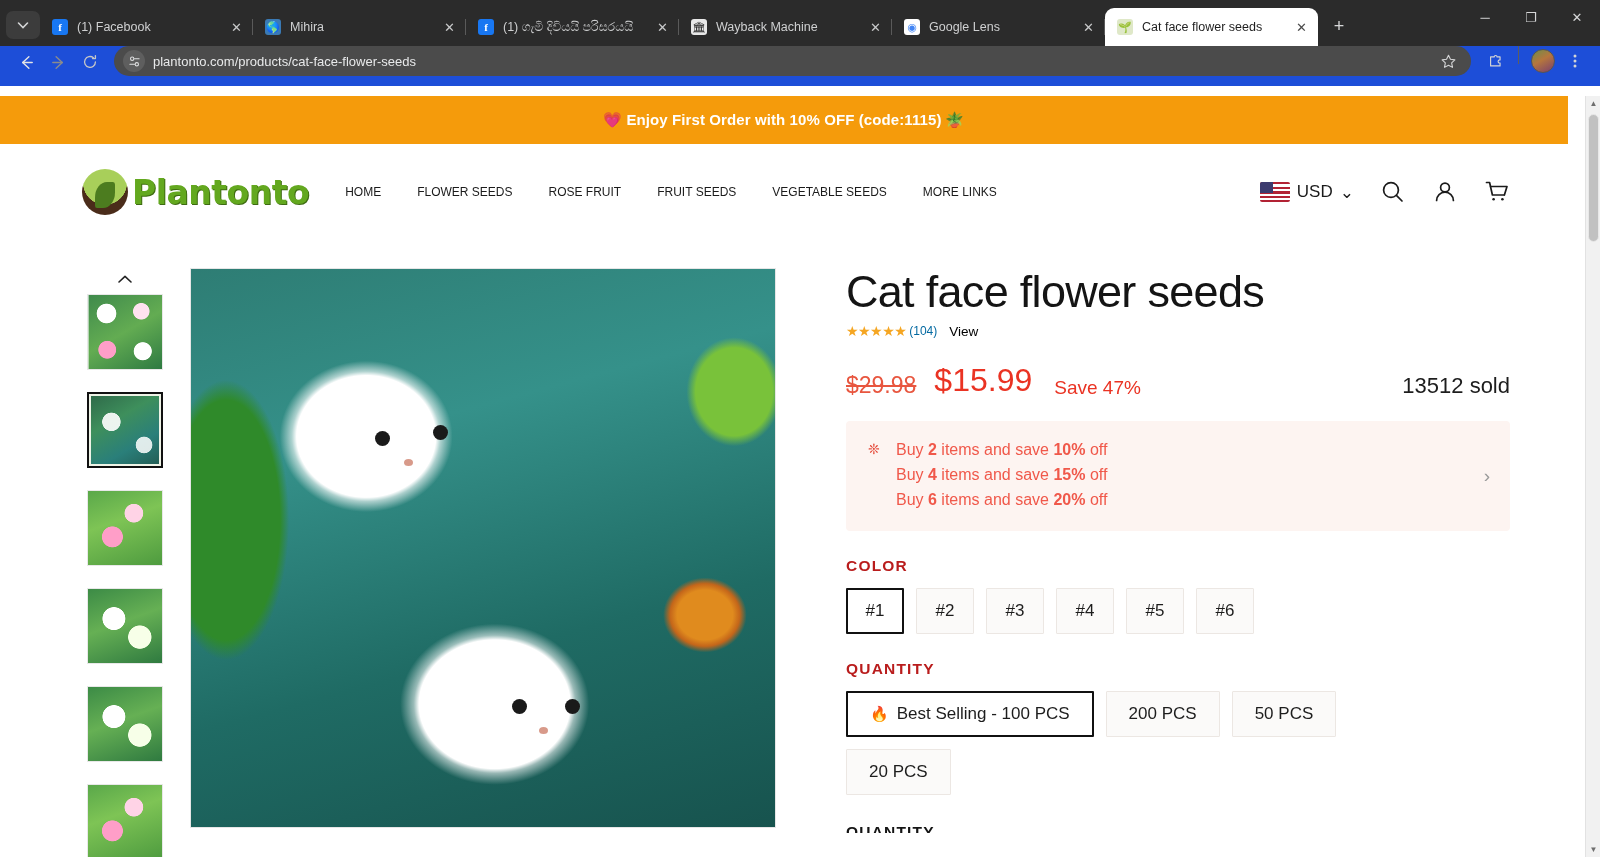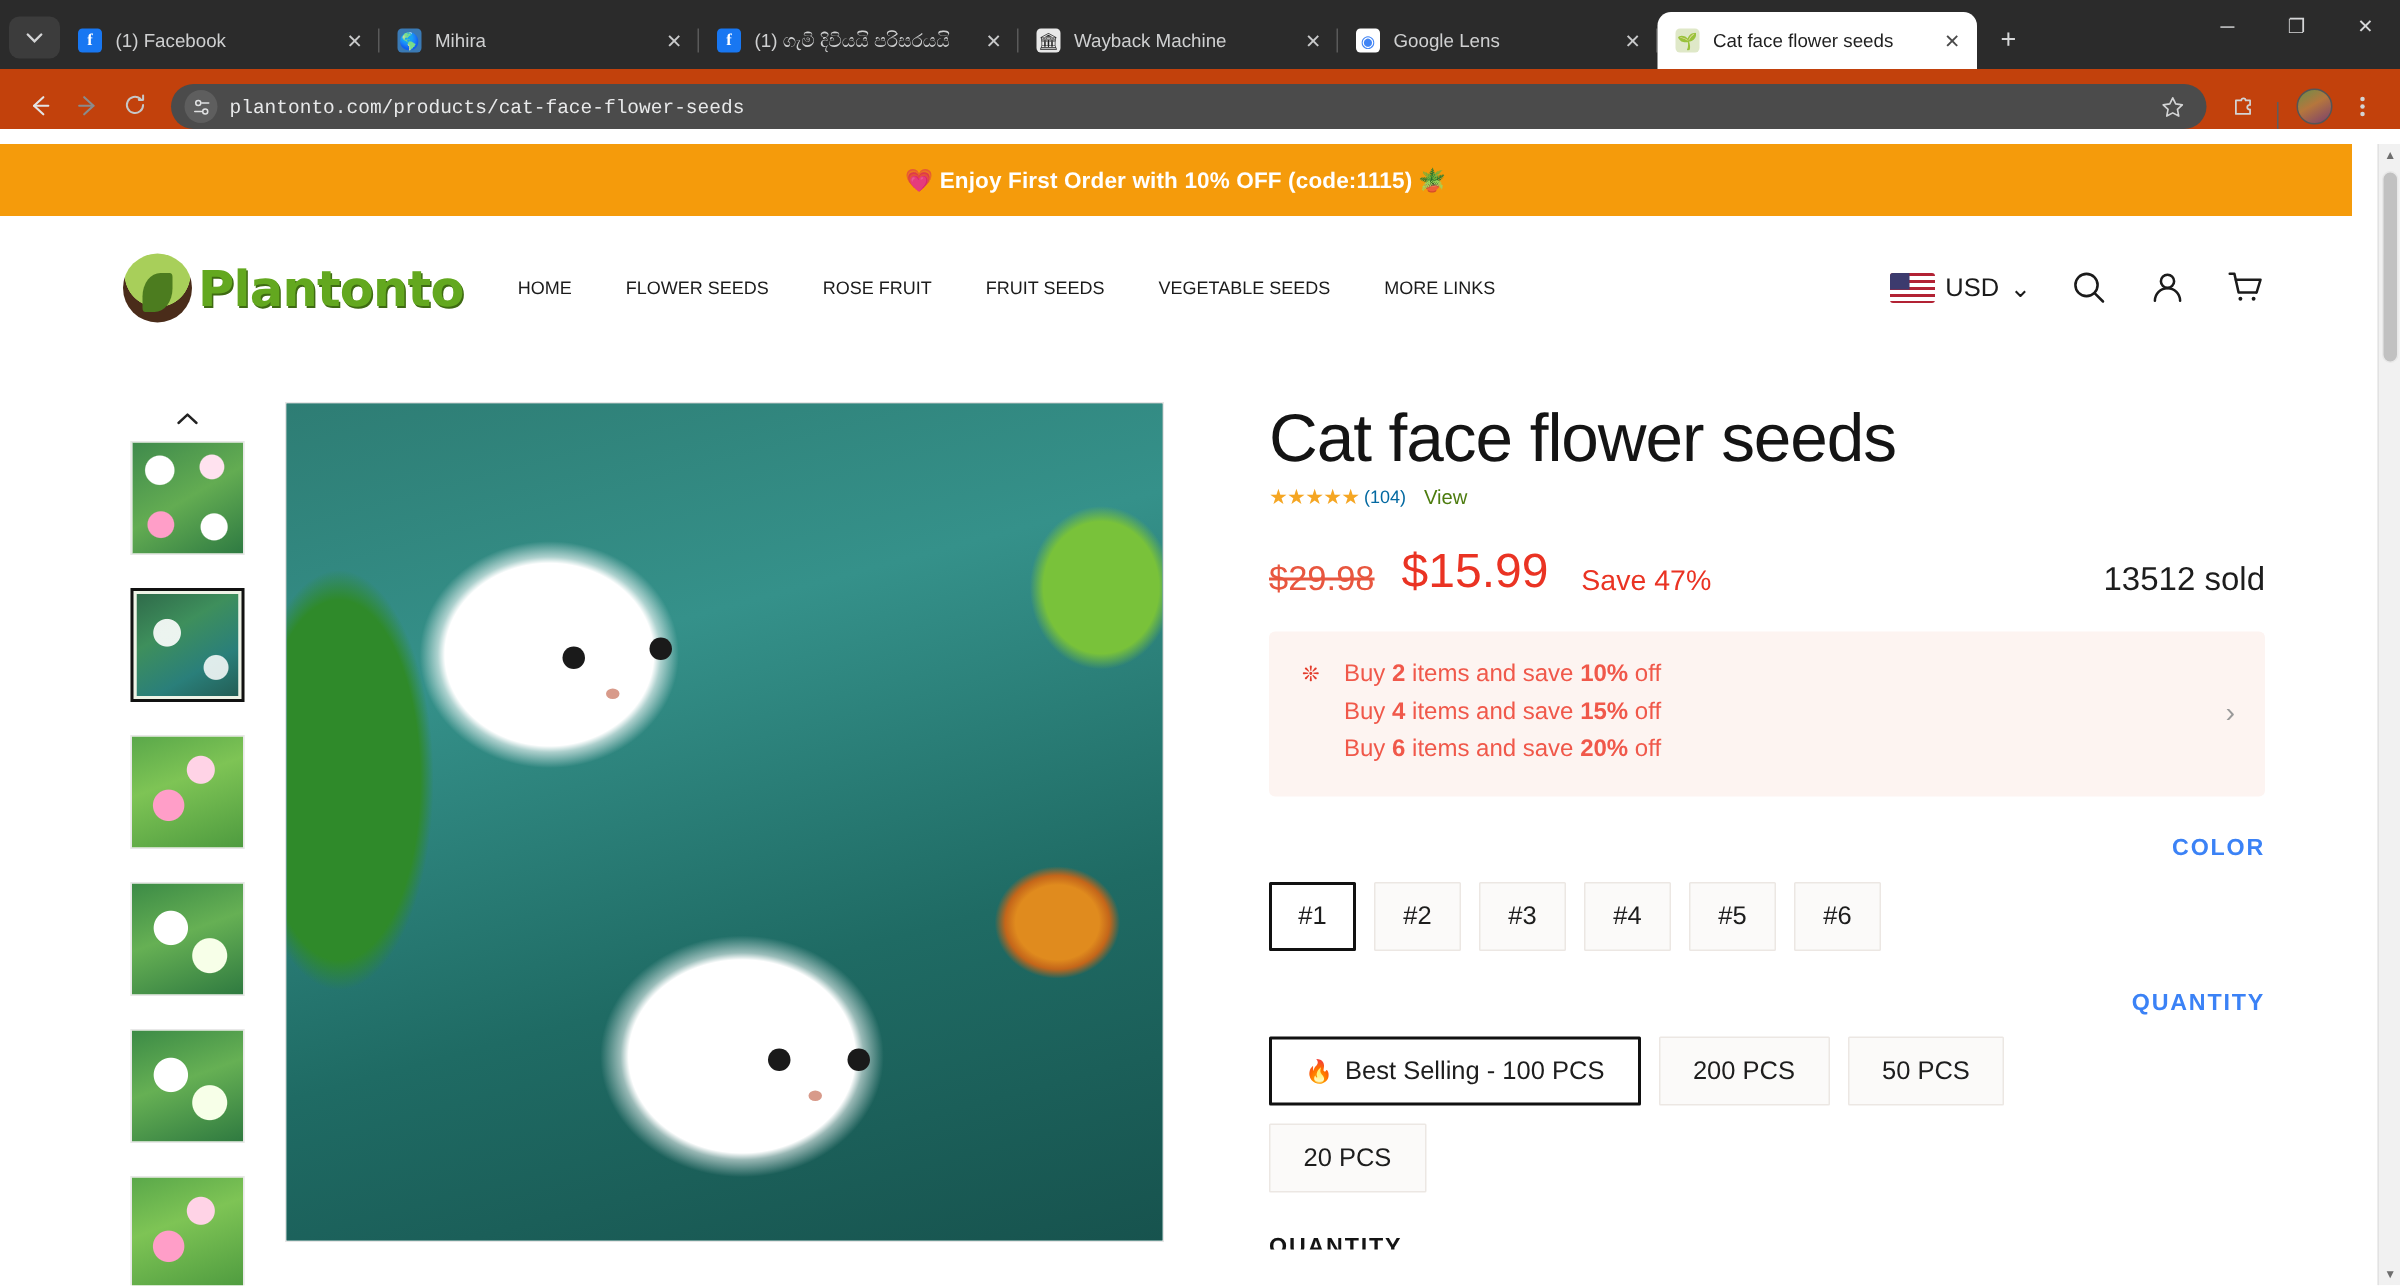--- a/index.html
+++ b/index.html
@@ -60,23 +60,22 @@
         color: #d6d7d8; font-size: 13px; cursor: pointer; }
 
   .fb { background: #1877f2; color: #fff; border-radius: 50%;
         font-weight: bold; font-size: 12px; font-family: "Liberation Serif", serif; }
   .globe { background: #3a7ab5; color: #fff; border-radius: 50%; font-size: 11px; }
   .wb { background: #e8e8e8; color: #222; border-radius: 2px; font-size: 11px; }
   .lens { background: #ffffff; border-radius: 50%; font-size: 10px; color:#4285f4; }
   .leaf { background: #dfe8c8; border-radius: 50%; font-size: 10px; }
 
   .toolbar {
-    height: 40px; background: #c2410c; display: flex; align-items: flex-end;
+    height: 40px; background: #1d4ed8; display: flex; align-items: flex-start;
     padding: 0 10px;
-    font-family: Liberation Mono, monospace;
   }
   .navbtn {
     width: 32px; height: 32px; display: flex; align-items: center; justify-content: center;
     color: #c6c7c8; cursor: pointer; flex: 0 0 auto;
   }
   .navbtn.back { color: #e3e4e5; }
   .navbtn.fwd { color: #8a8b8c; }
   .omnibox {
     flex: 1 1 auto; height: 30px; background: #4b4b4b; border-radius: 15px;
     display: flex; align-items: center; padding: 0 8px 0 9px; margin: 0 8px;
@@ -241,21 +240,21 @@
 
   
   .info { flex: 1 1 auto; padding-left: 70px; min-width: 0; }
   .ptitle {
     font-size: 45px; color: #141414; font-weight: normal; letter-spacing: -.7px;
     line-height: 1.05; font-family: "Liberation Sans", sans-serif;
   }
   .ratingrow { display: flex; align-items: center; margin-top: 8px; gap: 3px; }
   .stars { color: #f5a623; font-size: 14px; letter-spacing: -.5px; }
   .rcount { font-size: 12px; color: #0369a1; }
-  .rview { font-size: 13.5px; color: #4d7c0f; margin-left: 9px; cursor: pointer; }
+  .rview { font-size: 13.5px; color: #000000; margin-left: 9px; cursor: pointer; }
 
   .pricerow { display: flex; align-items: flex-end; margin-top: 23px; }
   .oldprice { font-size: 23px; color: #e8563f; text-decoration: line-through; }
   .newprice { font-size: 32px; color: #ea3323; font-weight: normal; margin-left: 18px; }
   .savetag { font-size: 19px; color: #ea3323; margin-left: 22px; }
   .sold { margin-left: auto; font-size: 22px; color: #1d1d1d; }
 
   .bulkbox {
     margin-top: 22px; background: #fdf4f1; border-radius: 4px;
     padding: 17px 20px 18px 20px; position: relative; cursor: pointer;
@@ -265,22 +264,22 @@
   .bulk-badge {
     position: absolute; left: 2px; top: 3px; width: 16px; height: 16px;
     color: #e33b2a; font-size: 14px; line-height: 16px;
   }
   .bulk-arrow {
     position: absolute; right: 20px; top: 50%; transform: translateY(-50%);
     color: #9a9a9a; font-size: 19px;
   }
 
   .optlabel {
-    font-size: 15.5px; color: #3b82f6; letter-spacing: 1.2px; font-weight: bold;
-    margin: 26px 0 13px 0; font-family: "Liberation Sans", sans-serif; text-align: right;
+    font-size: 15.5px; color: #b91c1c; letter-spacing: 1.2px; font-weight: bold;
+    margin: 26px 0 13px 0; font-family: "Liberation Sans", sans-serif;
   }
   .optrow { display: flex; flex-wrap: wrap; gap: 12px; }
   .opt {
     min-width: 58px; height: 46px; border: 1px solid #ece7e3; background: #fbfaf9;
     display: flex; align-items: center; justify-content: center; padding: 0 17px;
     font-size: 17px; color: #1d1d1d; cursor: pointer; border-radius: 1px;
   }
   .opt.sel { border: 2px solid #111111; background: #ffffff; }
   .opt.wide { padding: 0 22px; }
   .fire { margin-right: 8px; font-size: 15px; }

